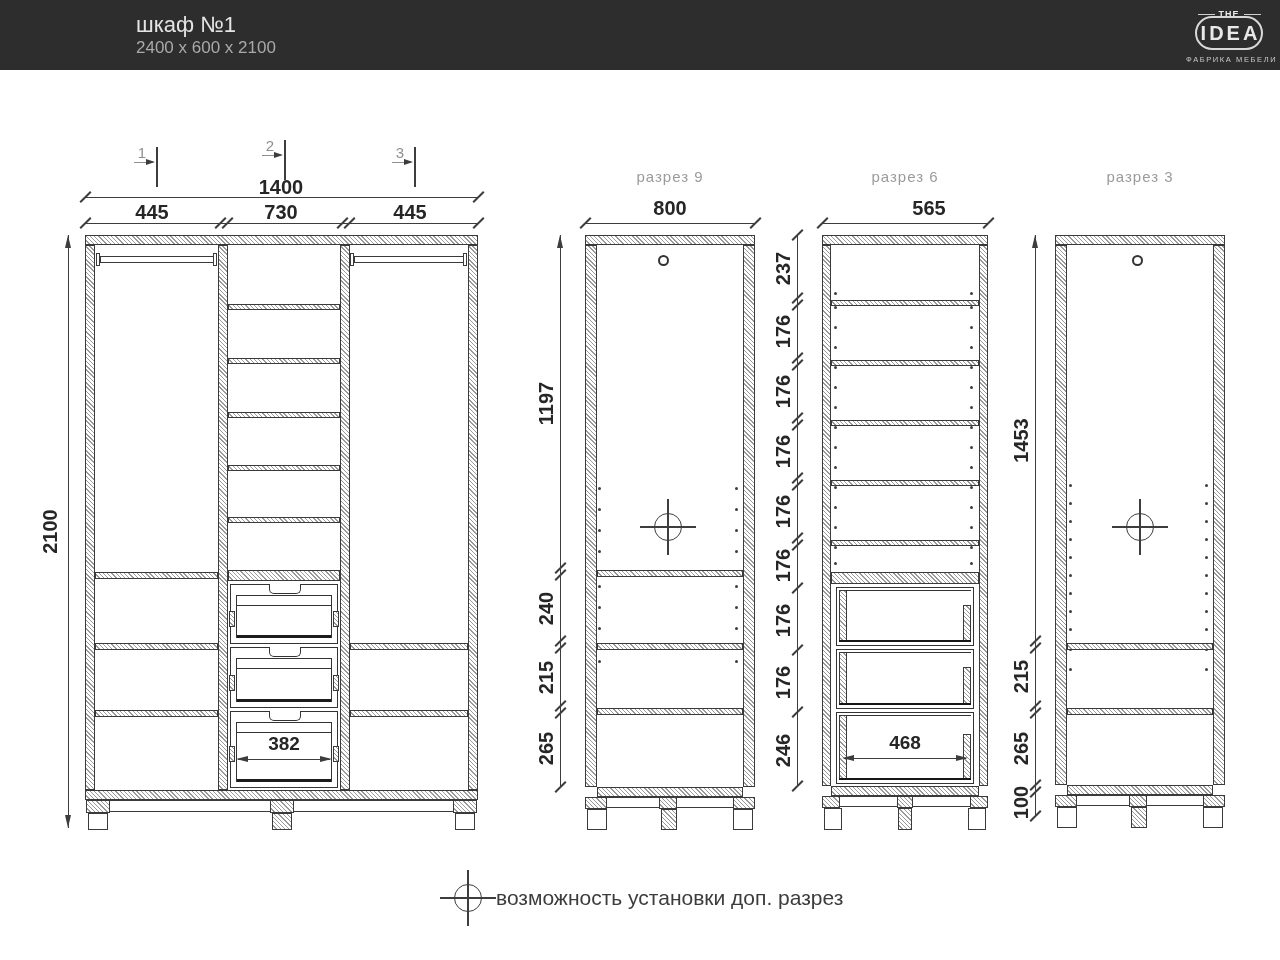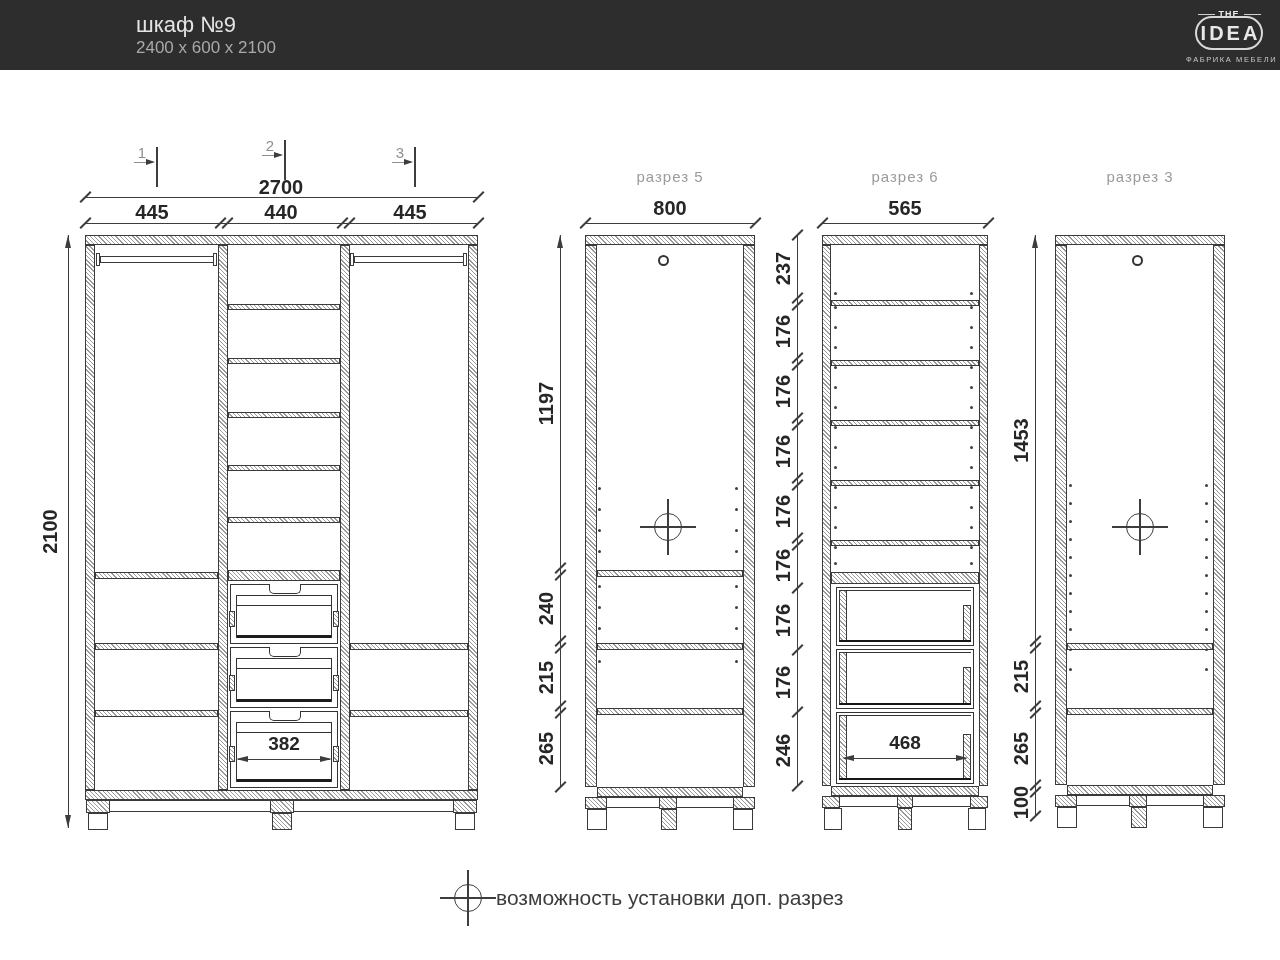--- a/index.html
+++ b/index.html
@@ -54,21 +54,21 @@
   .dotcol i{position:absolute;left:0;width:3px;height:3px;background:#3d3d3d;border-radius:50%;}
   .smk-num{font-size:15px;color:#8f8f8f;width:16px;text-align:center;}
   .legend{font-size:21px;color:#3c3c3c;white-space:nowrap;}
 </style>
 </head>
 <body>
 
 <div id="canvas">
 
   <div class="abs hdr">
-    <div class="abs prod">шкаф №9</div>
+    <div class="abs prod">шкаф №1</div>
     <div class="abs psize">2400 x 600 x 2100</div>
     <div class="abs logo">
       <div class="throw">
         <span class="thline"></span>
         <span class="thtxt">THE</span>
         <span class="thline"></span>
       </div>
       <div class="stad">
         <span class="idtxt">IDEA</span>
       </div>
@@ -90,27 +90,27 @@
       <div class="abs arr" style="left:12px;top:15px;border-left-width:9px;border-top-width:3.5px;border-bottom-width:3.5px"></div>
       <div class="abs lv" style="left:22px;top:3px;height:40px;width:2px"></div>
     </div>
     <div class="abs" style="left:392px;top:144px;width:30px;height:44px">
       <div class="abs smk-num" style="left:0;top:0">3</div>
       <div class="abs lh" style="left:0;top:18px;width:19px;background:#8f8f8f"></div>
       <div class="abs arr" style="left:12px;top:15px;border-left-width:9px;border-top-width:3.5px;border-bottom-width:3.5px"></div>
       <div class="abs lv" style="left:22px;top:3px;height:40px;width:2px"></div>
     </div>
 
-    <div class="abs dim" style="left:241px;top:176px;width:80px">2700</div>
+    <div class="abs dim" style="left:241px;top:176px;width:80px">1400</div>
     <div class="abs lh" style="left:85px;top:197px;width:393px"></div>
     <div class="abs tk" style="left:78px;top:196px"></div>
     <div class="abs tk" style="left:471px;top:196px"></div>
 
     <div class="abs dim" style="left:112px;top:201px;width:80px">445</div>
-    <div class="abs dim" style="left:241px;top:201px;width:80px">440</div>
+    <div class="abs dim" style="left:241px;top:201px;width:80px">730</div>
     <div class="abs dim" style="left:370px;top:201px;width:80px">445</div>
     <div class="abs lh" style="left:85px;top:223px;width:393px"></div>
     <div class="abs tk" style="left:78px;top:222px"></div>
     <div class="abs tk" style="left:213px;top:222px"></div>
     <div class="abs tk" style="left:220px;top:222px"></div>
     <div class="abs tk" style="left:335px;top:222px"></div>
     <div class="abs tk" style="left:342px;top:222px"></div>
     <div class="abs tk" style="left:471px;top:222px"></div>
 
     <div class="abs lv" style="left:68px;top:235px;height:593px"></div>
@@ -178,21 +178,21 @@
     <div class="abs white" style="left:96px;top:800px;width:371px;height:12px"></div>
     <div class="abs hatch" style="left:86px;top:800px;width:24px;height:13px"></div>
     <div class="abs hatch" style="left:270px;top:800px;width:24px;height:13px"></div>
     <div class="abs hatch" style="left:453px;top:800px;width:24px;height:13px"></div>
     <div class="abs white" style="left:88px;top:813px;width:20px;height:17px"></div>
     <div class="abs hatch" style="left:272px;top:813px;width:20px;height:17px"></div>
     <div class="abs white" style="left:455px;top:813px;width:20px;height:17px"></div>
   </div>
 
   <div>
-    <div class="abs stitle" style="left:610px;top:168px;width:120px">разрез 5</div>
+    <div class="abs stitle" style="left:610px;top:168px;width:120px">разрез 9</div>
     <div class="abs dim" style="left:630px;top:197px;width:80px">800</div>
     <div class="abs lh" style="left:585px;top:223px;width:170px"></div>
     <div class="abs tk" style="left:578px;top:222px"></div>
     <div class="abs tk" style="left:748px;top:222px"></div>
 
     <div class="abs hatch" style="left:585px;top:235px;width:170px;height:10px"></div>
     <div class="abs hatch" style="left:585px;top:245px;width:12px;height:542px"></div>
     <div class="abs hatch" style="left:743px;top:245px;width:12px;height:542px"></div>
     <div class="abs hole" style="left:658px;top:255px"></div>
     <div class="abs cross" style="left:640px;top:499px">
@@ -243,21 +243,21 @@
     <div class="abs tk" style="left:553px;top:712px"></div>
     <div class="abs tk" style="left:553px;top:786px"></div>
     <div class="abs dim dimv" style="left:511px;top:392px;width:70px">1197</div>
     <div class="abs dim dimv" style="left:516px;top:597px;width:60px">240</div>
     <div class="abs dim dimv" style="left:516px;top:666px;width:60px">215</div>
     <div class="abs dim dimv" style="left:516px;top:737px;width:60px">265</div>
   </div>
 
   <div>
     <div class="abs stitle" style="left:845px;top:168px;width:120px">разрез 6</div>
-    <div class="abs dim" style="left:865px;top:197px;width:80px">565</div>
+    <div class="abs dim" style="left:889px;top:197px;width:80px">565</div>
     <div class="abs lh" style="left:822px;top:223px;width:166px"></div>
     <div class="abs tk" style="left:815px;top:222px"></div>
     <div class="abs tk" style="left:981px;top:222px"></div>
 
     <div class="abs hatch" style="left:822px;top:235px;width:166px;height:10px"></div>
     <div class="abs hatch" style="left:822px;top:245px;width:9px;height:541px"></div>
     <div class="abs hatch" style="left:979px;top:245px;width:9px;height:541px"></div>
 
     <div class="abs hatch" style="left:831px;top:300px;width:148px;height:6px"></div>
     <div class="abs hatch" style="left:831px;top:360px;width:148px;height:6px"></div>

